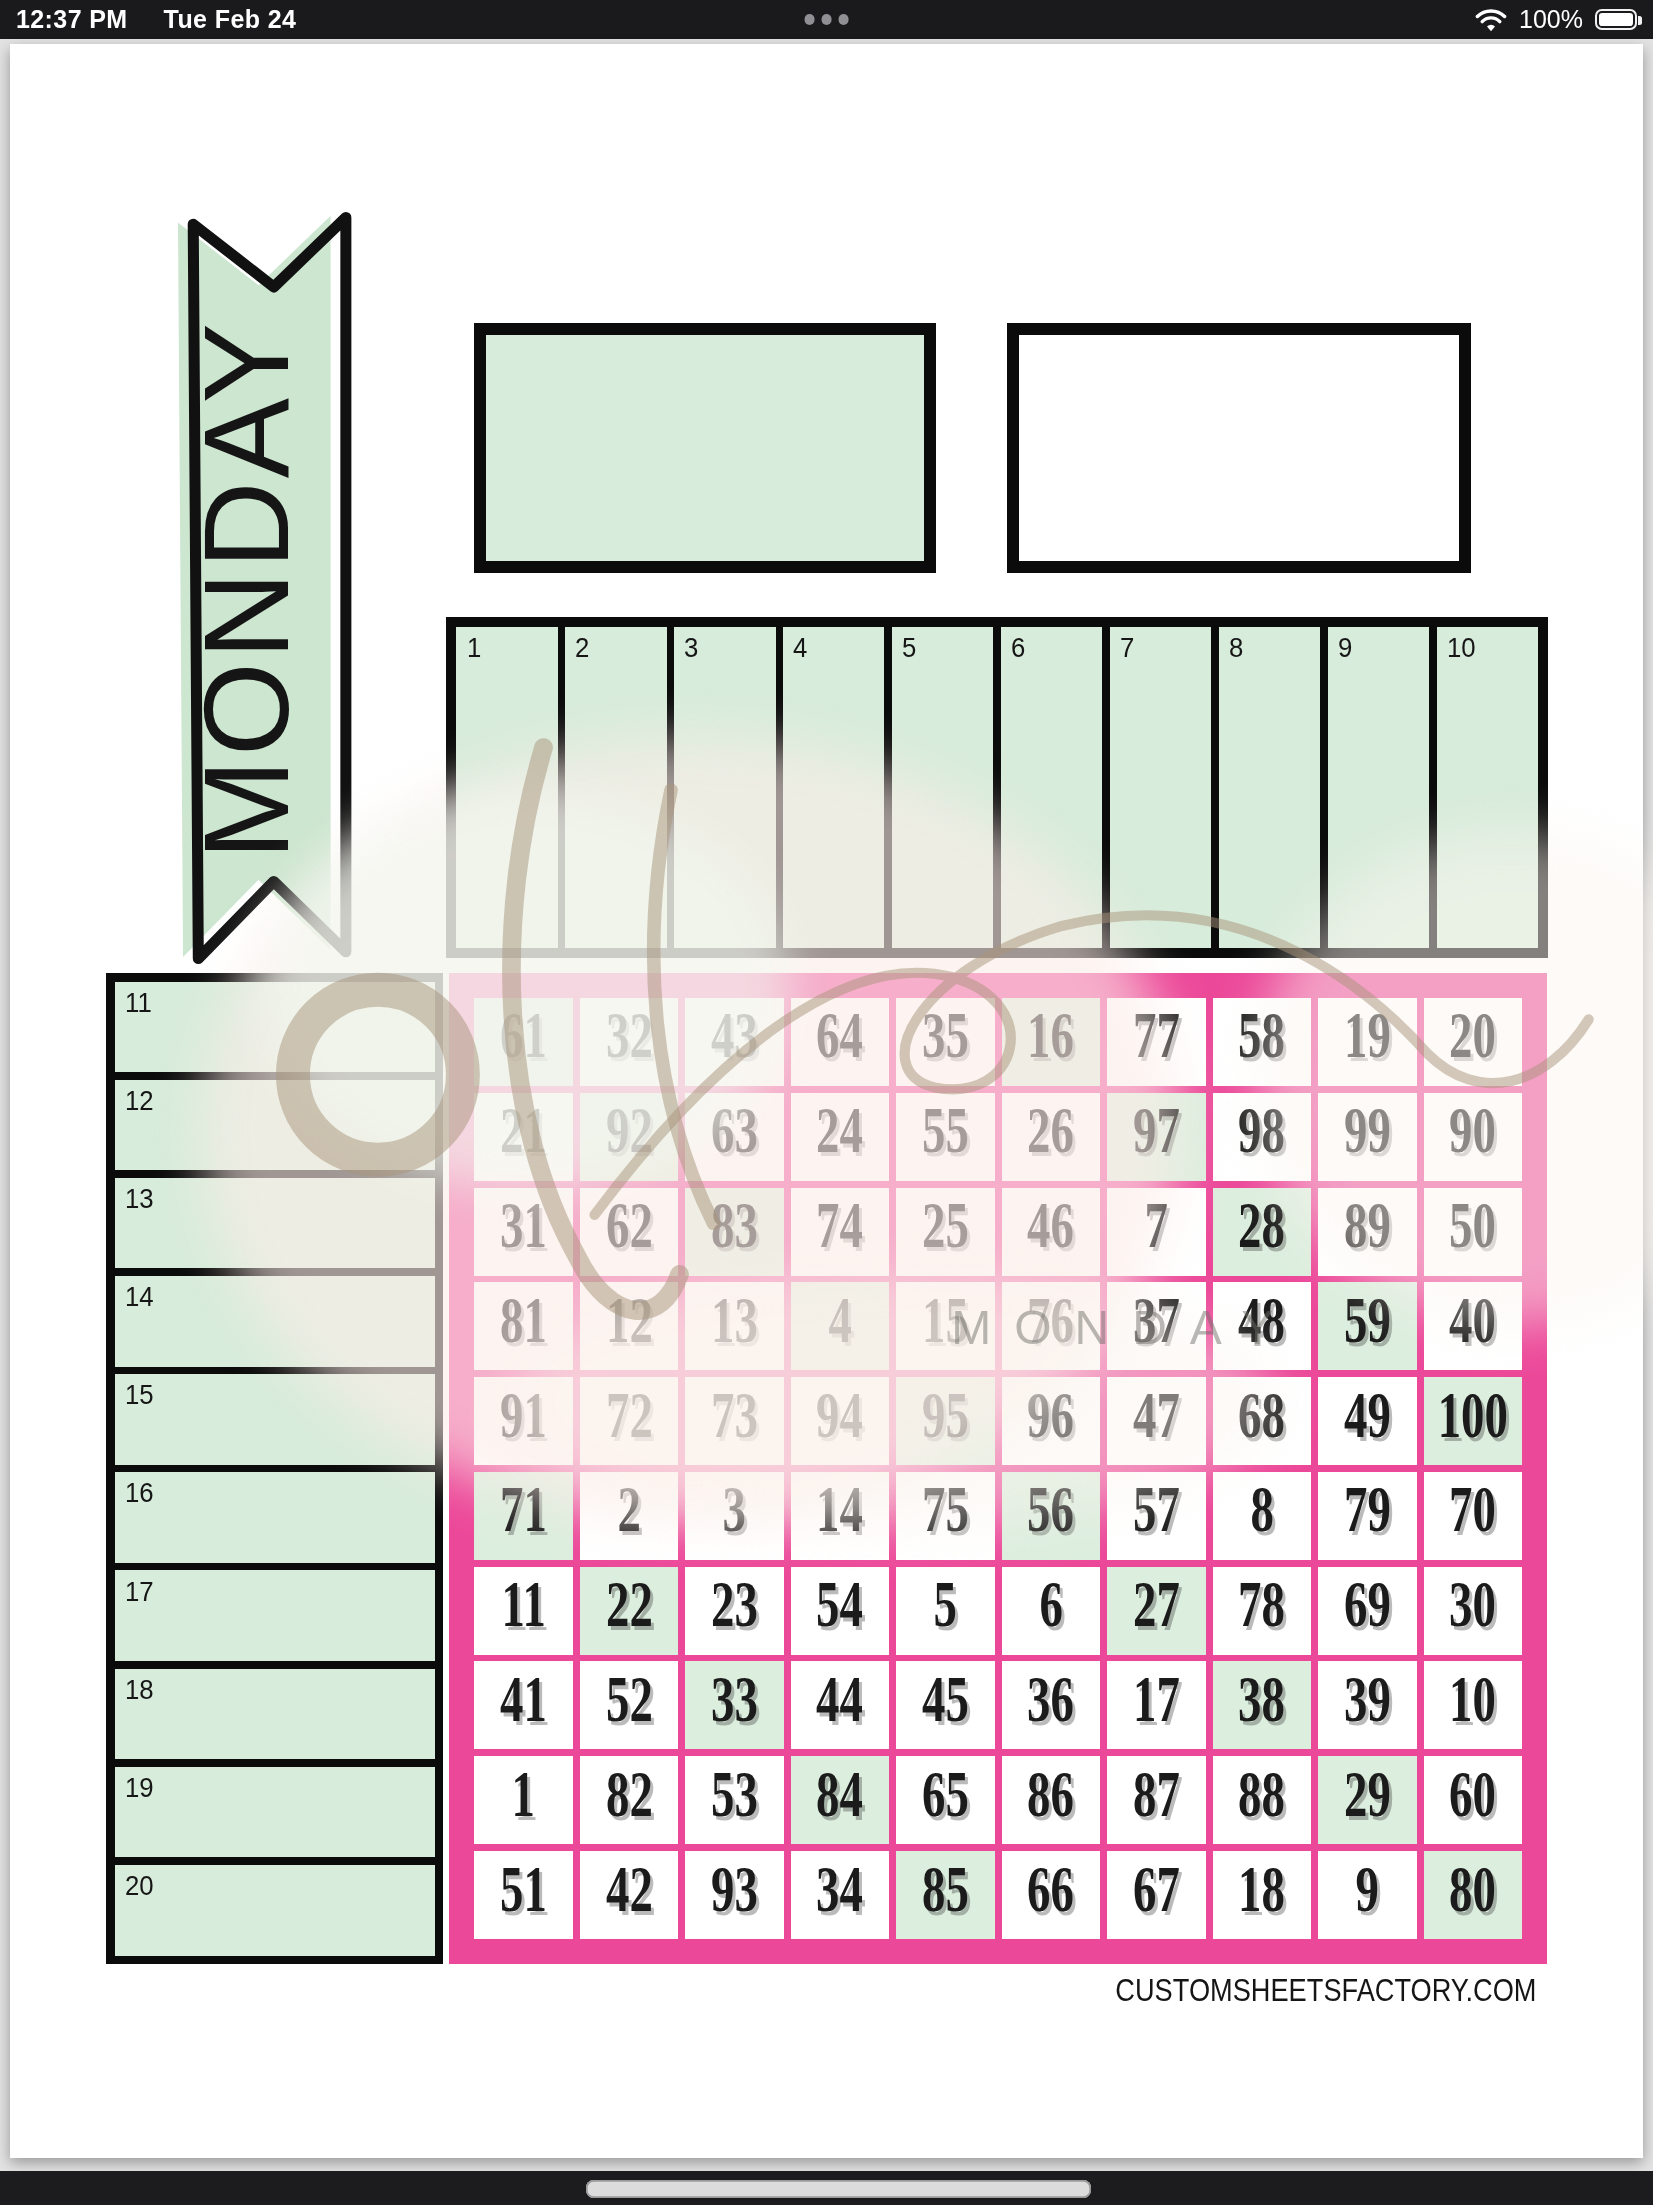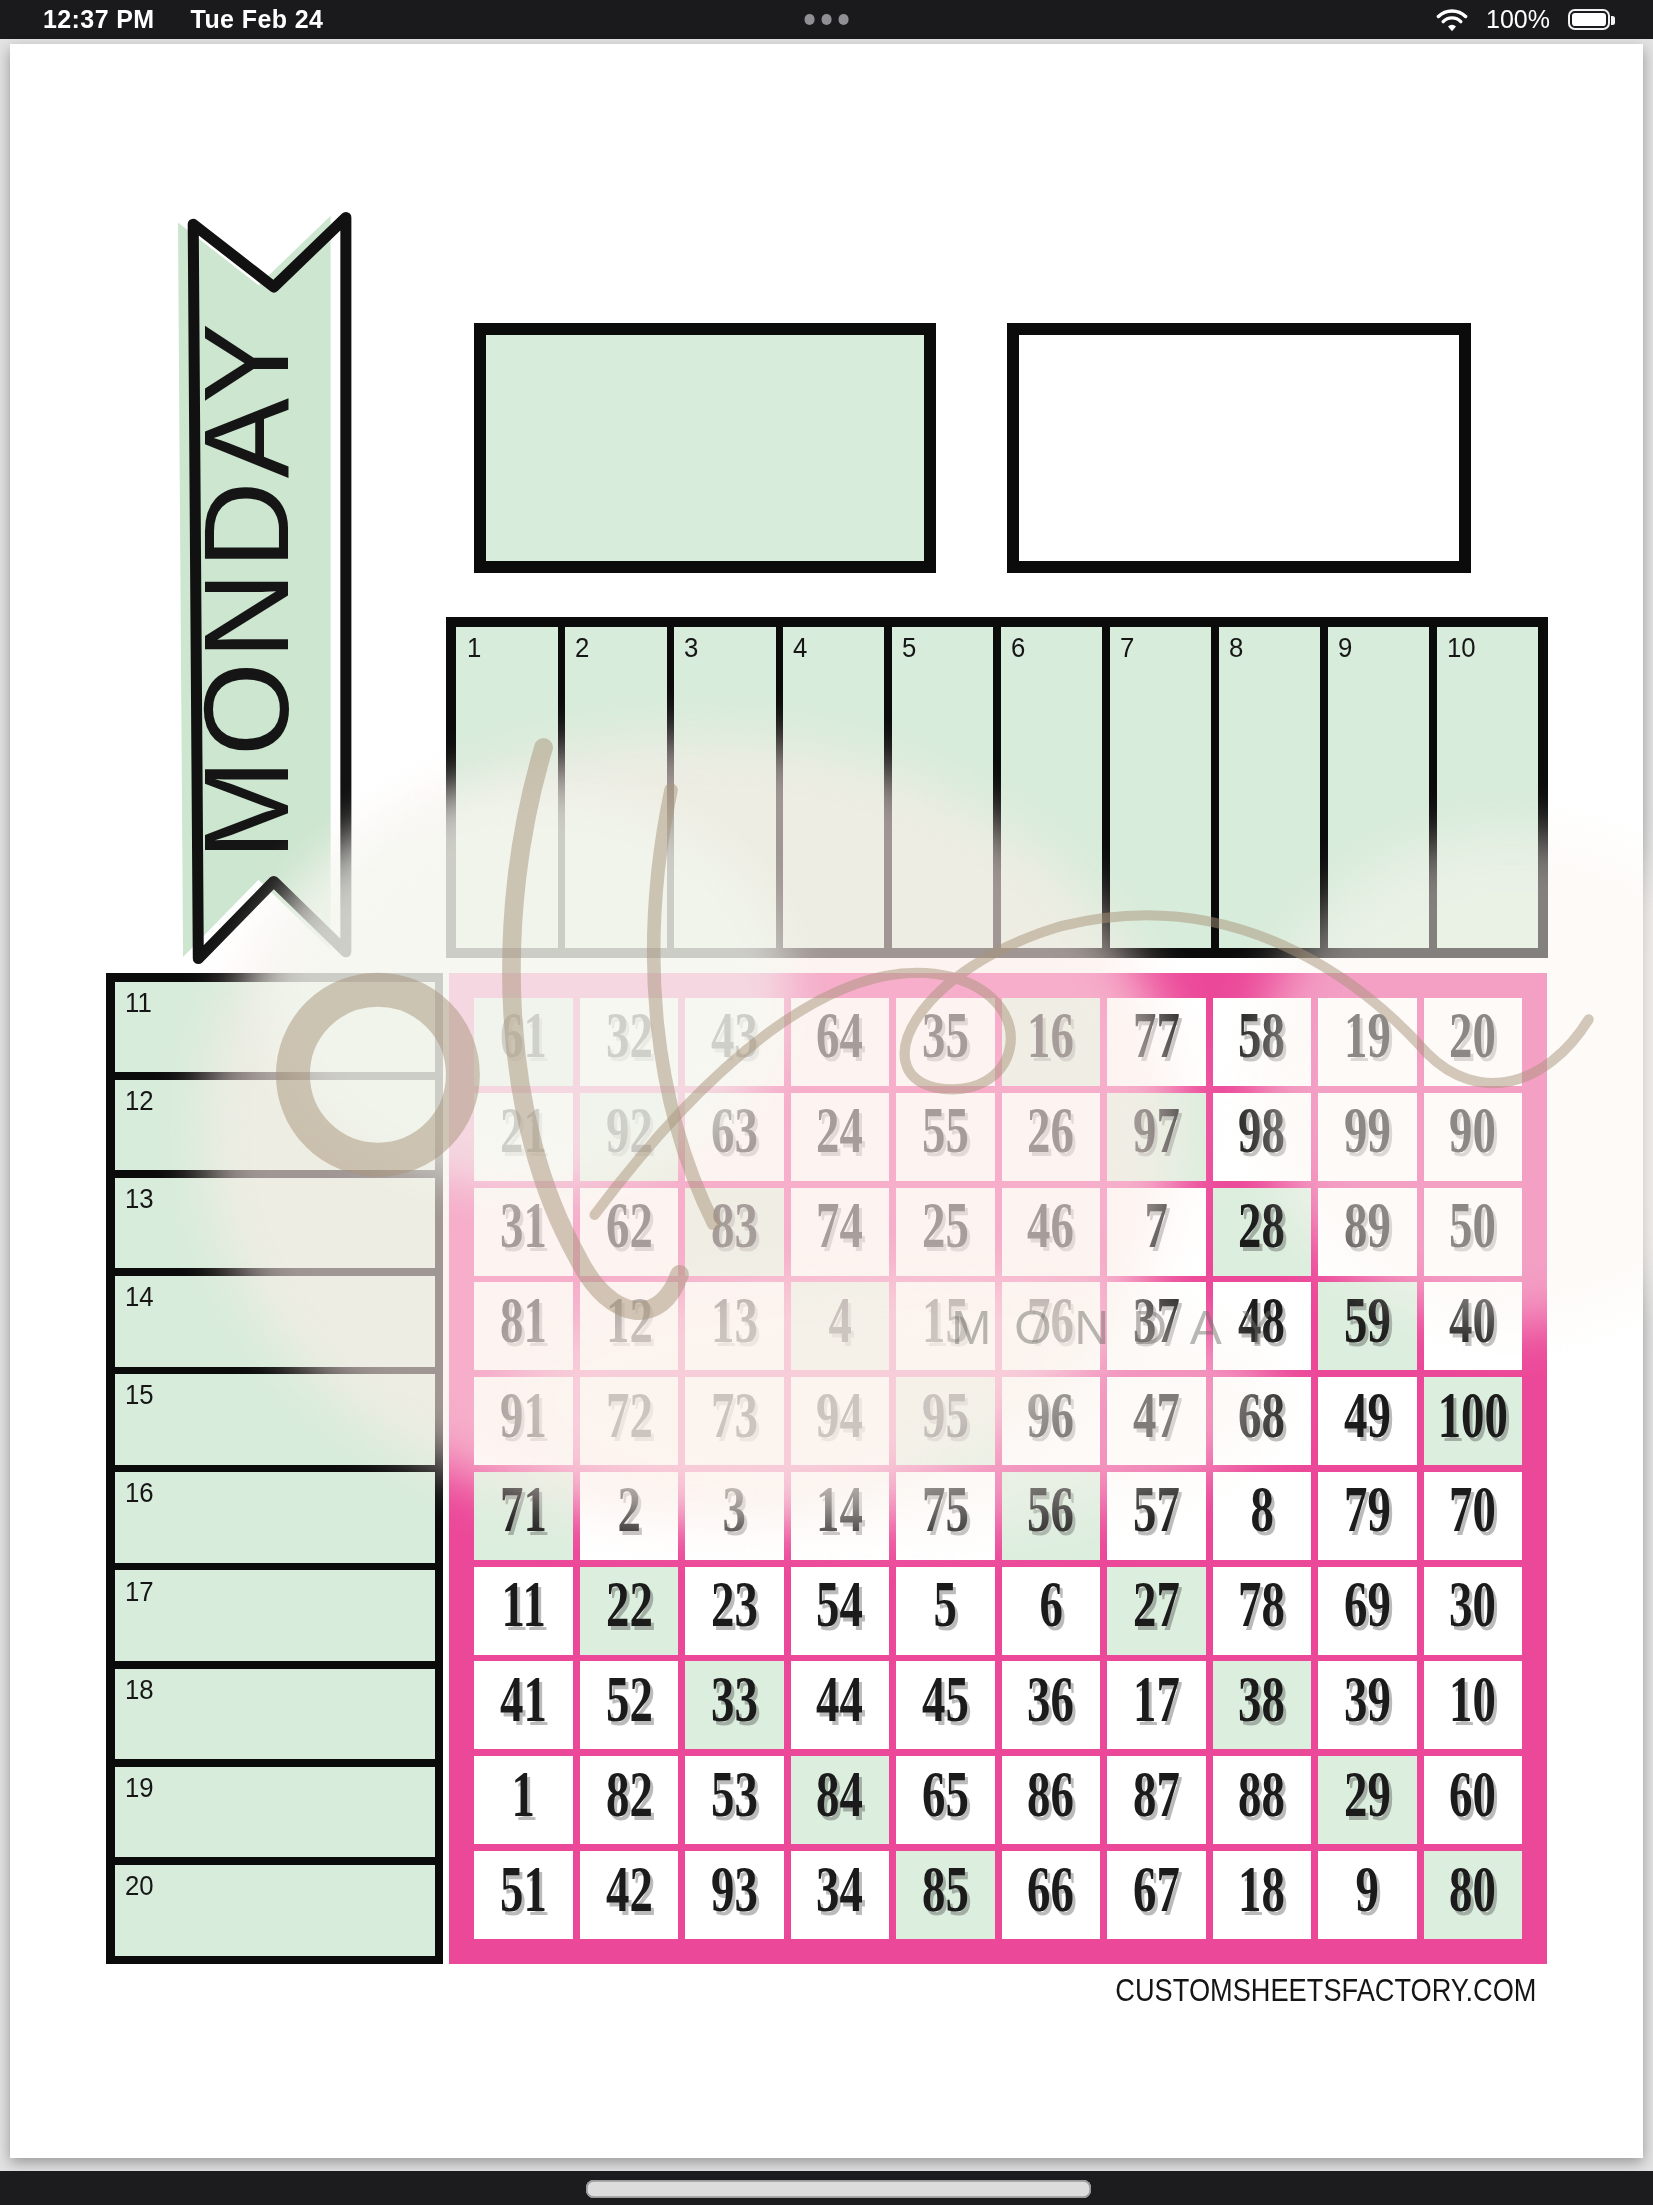--- a/index.html
+++ b/index.html
@@ -2,27 +2,27 @@
 <html style="--mint: #d8ecdb; --mint-cell: #dceede; --border: #0b0b0b;font-size:13.6px"><head>
 <meta charset="utf-8">
 <style>
   html,body{margin:0;padding:0;background:#e3e3e3;width:1653px;height:2205px;overflow:hidden;
             font-family:"Liberation Sans",sans-serif;}
   .screen{position:relative;width:1653px;height:2205px;background:#e3e3e3;}
 
   
   .statusbar{position:absolute;left:0;top:0;width:1653px;height:39px;background:#1a1a1c;
              display:flex;align-items:center;justify-content:space-between;box-sizing:border-box;
-             padding:0 43px;color:#fff;font-size:25px;}
+             padding:0 16px;color:#fff;font-size:25px;}
   .sb-left{display:flex;gap:36px;align-items:center;}
   .sb-time{font-weight:700;letter-spacing:0.4px;}
   .sb-date{font-weight:600;letter-spacing:0.4px;}
   .sb-center{position:absolute;left:50%;top:0;transform:translateX(-50%);height:39px;display:flex;align-items:center;}
   .sb-center i{width:10.2px;height:10.2px;border-radius:50%;background:#8f8f94;display:inline-block;margin:0 3.4px;}
-  .sb-right{display:flex;align-items:center;gap:18px;justify-content:space-between;}
+  .sb-right{display:flex;align-items:center;gap:12px;justify-content:space-between;}
   .wifi svg{display:block;}
   .batt{position:relative;width:42px;height:20.4px;border:2.5px solid #f2f2f2;border-radius:6.8px;
          box-sizing:border-box;background:#fff;background-clip:content-box;padding:1.7px;}
   .batt .cap{position:absolute;right:-6.8px;top:5.1px;width:4.2px;height:8.5px;background:#f2f2f2;
              border-radius:0 2.5px 2.5px 0;}
 
   
   .page{position:absolute;left:10.2px;top:44px;width:1633px;height:2114px;background:#ffffff;
         box-shadow:0 5.1px 13.6px rgba(0,0,0,.35);}
 

